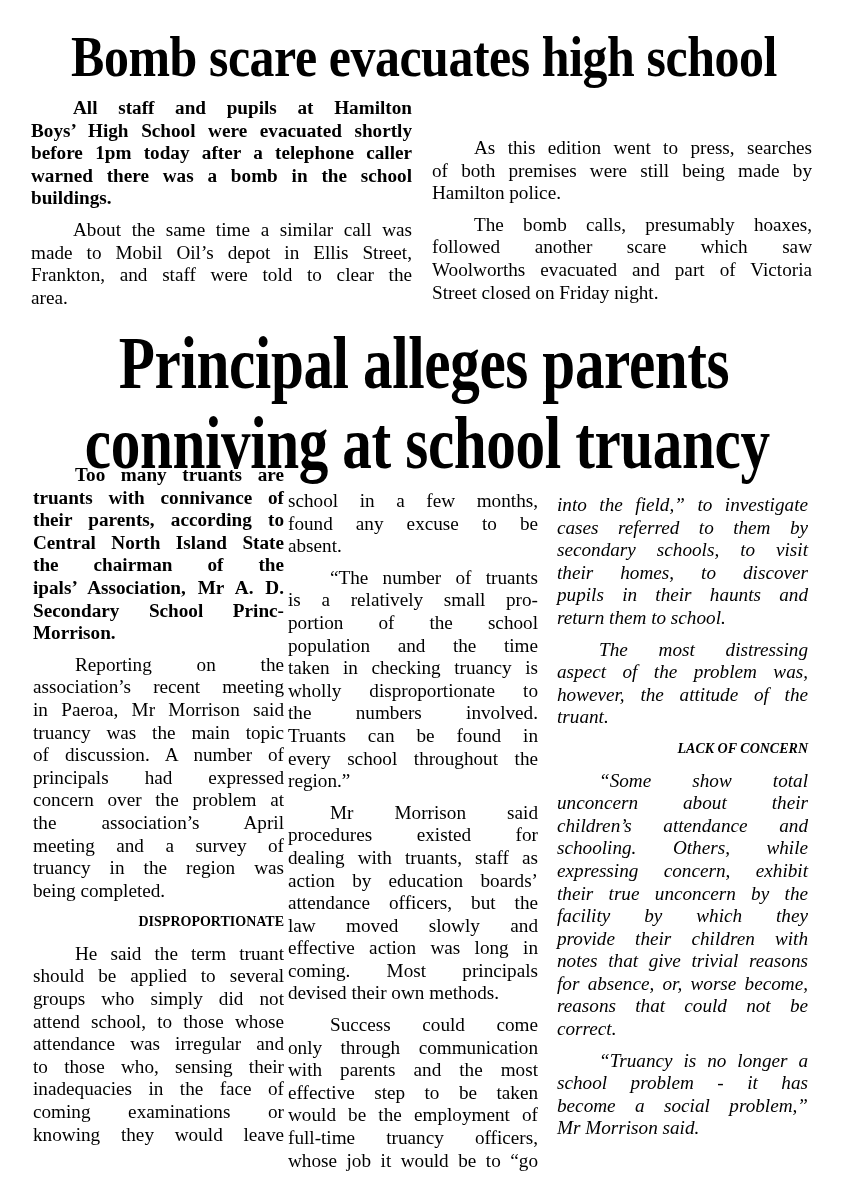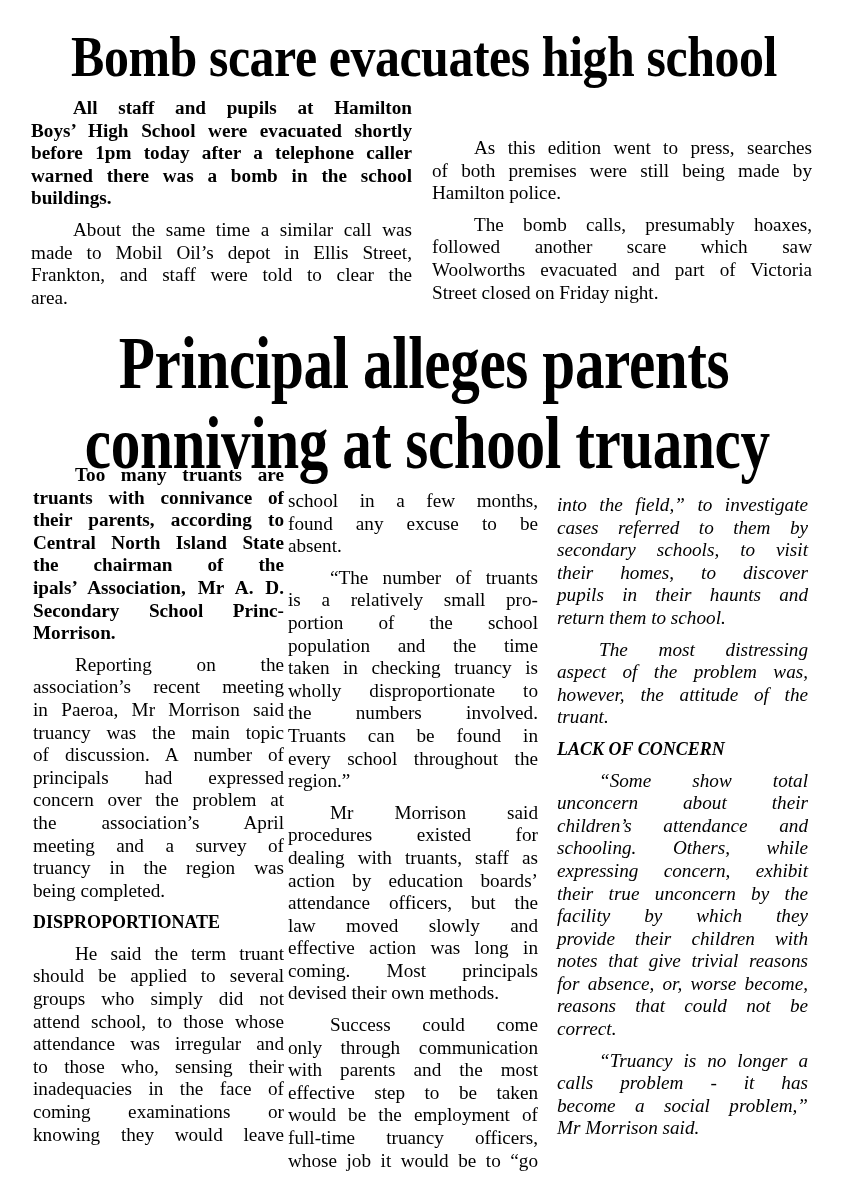--- a/index.html
+++ b/index.html
@@ -17,21 +17,21 @@
     #h2a { top: 322px; font-size: 74px; line-height: 82px; transform: scaleX(0.80); }
     #h2b { top: 402px; font-size: 74px; line-height: 82px; transform: scaleX(0.80); }
 
     .col { position: absolute; font-size: 19.2px; line-height: 22.6px; }
     .para { margin: 0; }
     .para .ln { display: block; text-align: justify; text-align-last: justify; white-space: nowrap; height: 22.6px; }
     .para .ln.last { text-align-last: left; }
     .para .ln.indent { padding-left: 42px; }
     .para.bold { font-weight: bold; }
     .gap { height: 9px; }
-    .subhead { font-weight: bold; font-size: 18px; line-height: 22.6px; margin: 0; }
+    .subhead { font-weight: bold; font-size: 14px; line-height: 22.6px; margin: 0; text-align: right; }
 
     #a1c1 { left: 31px; top: 97px; width: 381px; }
     #a1c2 { left: 432px; top: 97px; width: 380px; margin-top: 40px; }
     #a2c1 { left: 17px; top: 464px; width: 251px; margin-left: 16px; }
     #a2c2 { left: 288px; top: 490px; width: 250px; }
     #a2c3 { left: 557px; top: 494px; width: 251px; font-style: italic; }
   </style>
 </head>
 <body>
 
@@ -188,18 +188,18 @@
         <span class="ln">facility by which they</span>
         <span class="ln">provide their children with</span>
         <span class="ln">notes that give trivial reasons</span>
         <span class="ln">for absence, or, worse become,</span>
         <span class="ln">reasons that could not be</span>
         <span class="ln last">correct.</span>
       </p>
     <div class="gap"></div>
     <p class="para">
         <span class="ln indent">“Truancy is no longer a</span>
-        <span class="ln">calls problem  - it has</span>
+        <span class="ln">school problem  - it has</span>
         <span class="ln">become a social problem,”</span>
         <span class="ln last">Mr Morrison said.</span>
       </p>
   </div>
 </div>
 
 </body></html>

